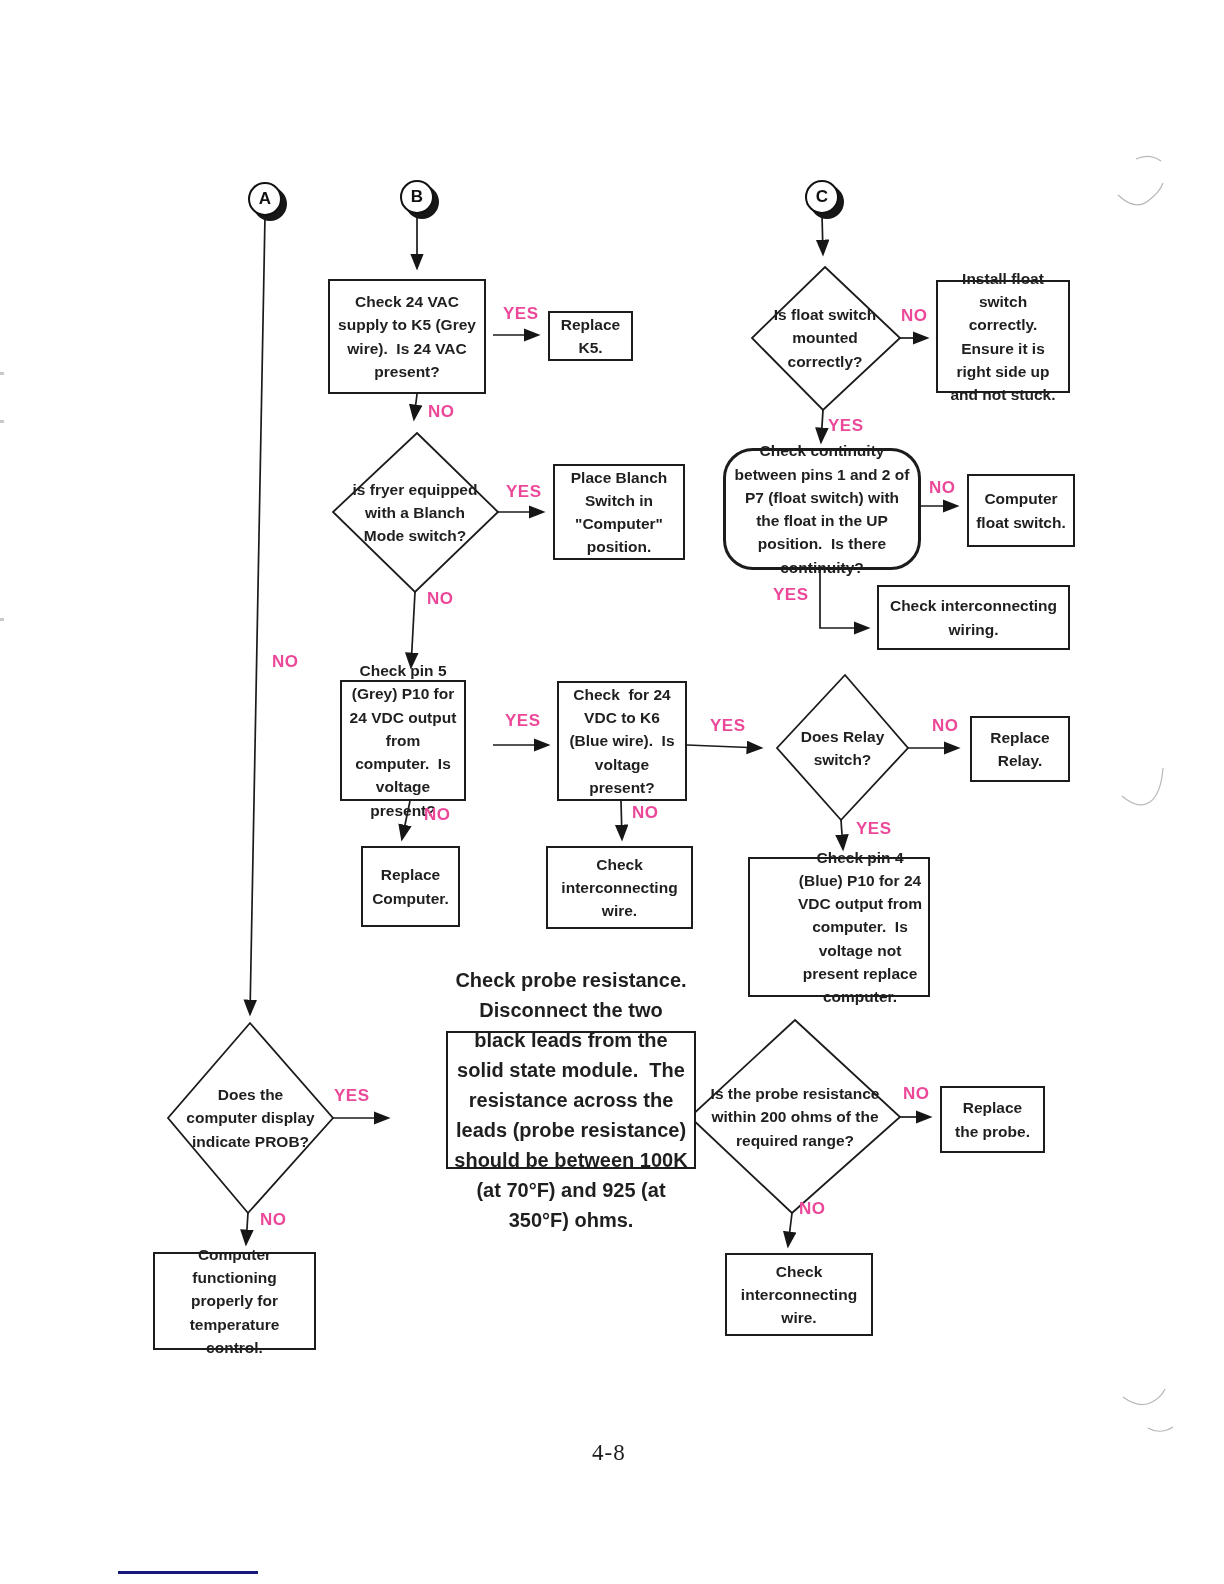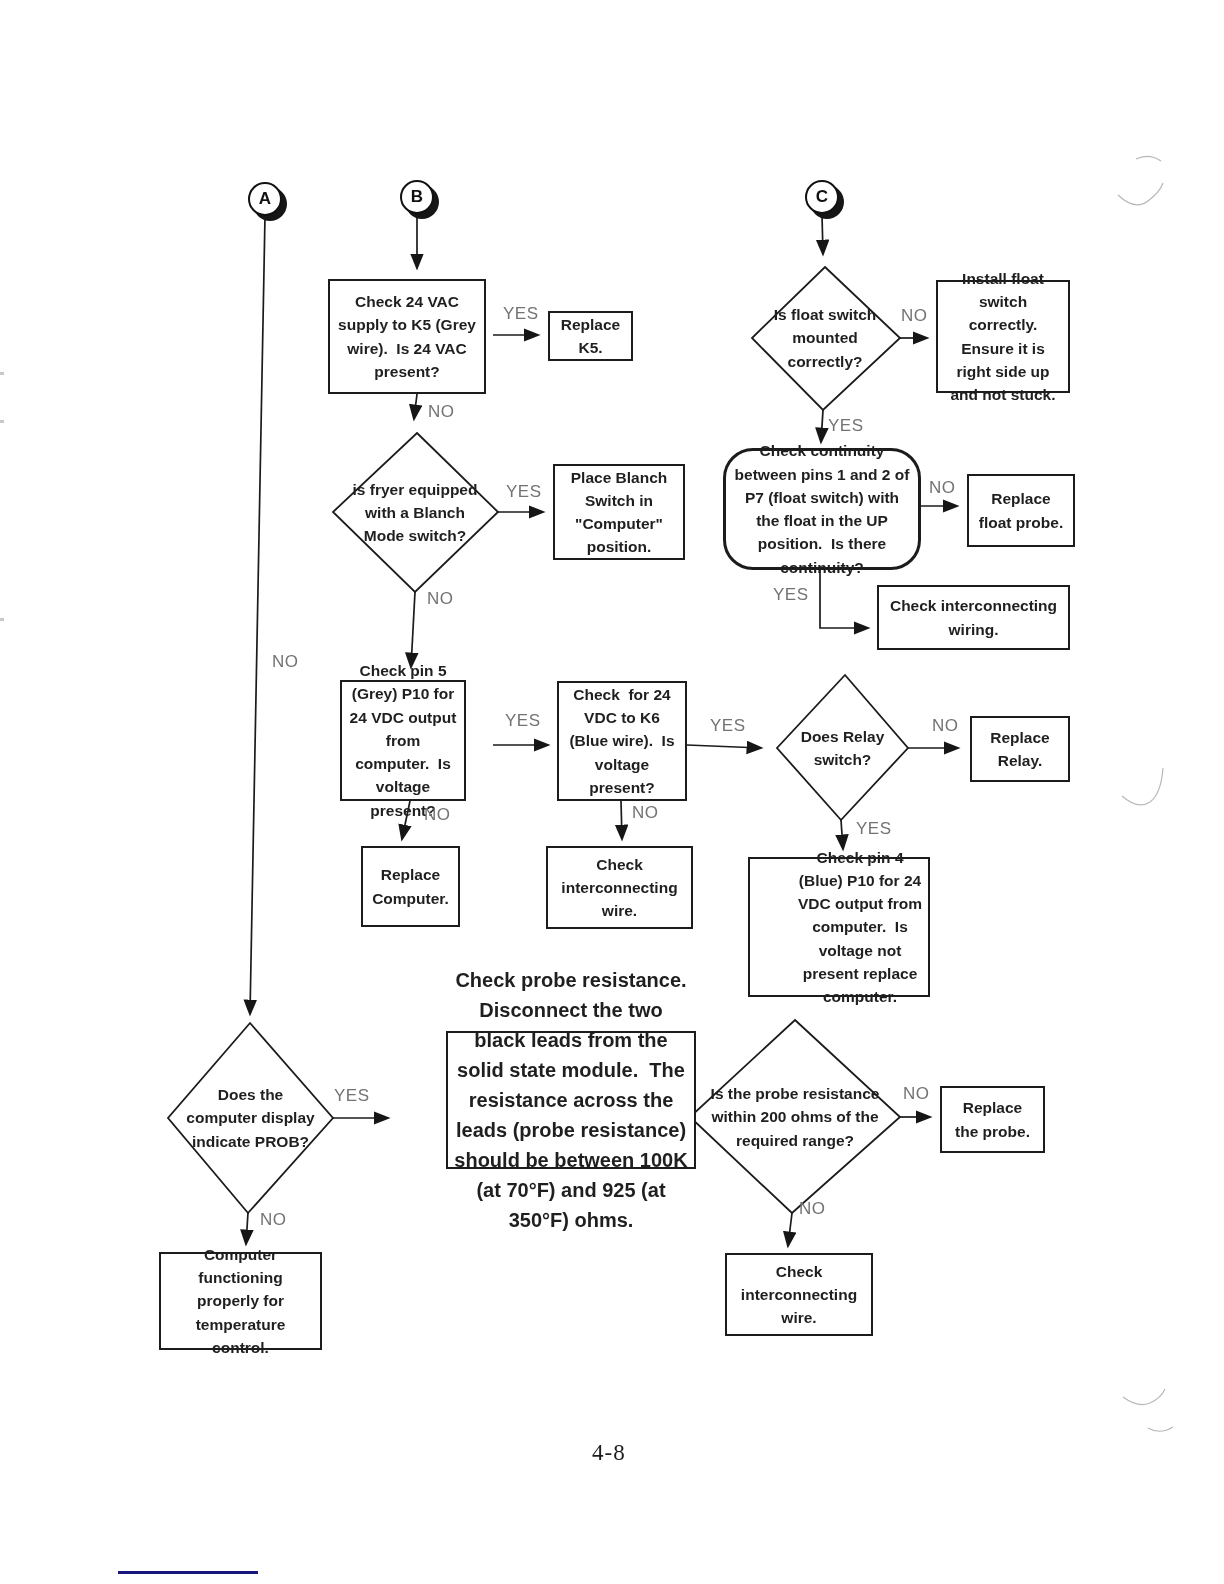--- a/index.html
+++ b/index.html
@@ -31,23 +31,23 @@
     display:flex;align-items:center;justify-content:center;
     text-align:center;
     font-weight:700;
     font-size:15.5px;
     line-height:1.5;
     color:#1f1f1f;
     box-sizing:border-box;
   }
   .branch-label{
     position:absolute;
-    font-weight:400;
+    font-weight:700;
     font-size:17px;
-    color:#737373;
+    color:#ec4899;
     letter-spacing:.5px;
   }
   .conn{
     position:absolute;width:34px;height:34px;border-radius:50%;
     border:2.5px solid #111;background:#fff;
     box-shadow:5px 5px 0 0 #161616;
     display:flex;align-items:center;justify-content:center;
     font-weight:700;font-size:17px;color:#111;
     box-sizing:border-box;
   }
@@ -132,29 +132,29 @@
 <div class="node" style="left:557px;top:681px;width:130px;height:120px;">Check  for 24 VDC to K6 (Blue wire).  Is voltage present?</div>
 <div class="dtext" style="left:785px;top:700px;width:115px;height:96px;">Does Relay switch?</div>
 <div class="node" style="left:970px;top:716px;width:100px;height:66px;">Replace Relay.</div>
 <div class="node" style="left:748px;top:857px;width:182px;height:140px;padding-left:48px;">Check pin 4 (Blue) P10 for 24 VDC output from computer.  Is voltage not present replace computer.</div>
 <div class="node" style="left:361px;top:846px;width:99px;height:81px;">Replace Computer.</div>
 <div class="node" style="left:546px;top:846px;width:147px;height:83px;">Check interconnecting wire.</div>
 
 <div class="dtext" style="left:763px;top:292px;width:124px;height:92px;">Is float switch mounted correctly?</div>
 <div class="node" style="left:936px;top:280px;width:134px;height:113px;">Install float switch correctly.  Ensure it is right side up and not stuck.</div>
 <div class="node thick" style="left:723px;top:448px;width:198px;height:122px;">Check continuity between pins 1 and 2 of P7 (float switch) with the float in the UP position.  Is there continuity?</div>
-<div class="node" style="left:967px;top:474px;width:108px;height:73px;">Replace float probe.</div>
+<div class="node" style="left:967px;top:474px;width:108px;height:73px;">Computer float switch.</div>
 <div class="node" style="left:877px;top:585px;width:193px;height:65px;">Check interconnecting wiring.</div>
 
 <div class="dtext" style="left:183px;top:1060px;width:135px;height:116px;">Does the computer display indicate PROB?</div>
 <div class="node" style="left:398px;top:1031px;width:250px;height:138px;font-size:20px;margin-left:48px;">Check probe resistance. Disconnect the two black leads from the solid state module.  The resistance across the leads (probe resistance) should be between 100K (at 70°F) and 925 (at 350°F) ohms.</div>
 <div class="dtext" style="left:707px;top:1055px;width:176px;height:124px;">Is the probe resistance within 200 ohms of the required range?</div>
 <div class="node" style="left:940px;top:1086px;width:105px;height:67px;">Replace  the probe.</div>
 <div class="node" style="left:725px;top:1253px;width:148px;height:83px;">Check interconnecting wire.</div>
-<div class="node" style="left:159px;top:1252px;width:163px;height:98px;">Computer functioning properly for temperature control.</div>
+<div class="node" style="left:153px;top:1252px;width:163px;height:98px;">Computer functioning properly for temperature control.</div>
 
 <span class="branch-label" style="left:503px;top:304px;">YES</span>
 <span class="branch-label" style="left:428px;top:402px;">NO</span>
 <span class="branch-label" style="left:506px;top:482px;">YES</span>
 <span class="branch-label" style="left:427px;top:589px;">NO</span>
 <span class="branch-label" style="left:505px;top:711px;">YES</span>
 <span class="branch-label" style="left:710px;top:716px;">YES</span>
 <span class="branch-label" style="left:932px;top:716px;">NO</span>
 <span class="branch-label" style="left:856px;top:819px;">YES</span>
 <span class="branch-label" style="left:424px;top:805px;">NO</span>

